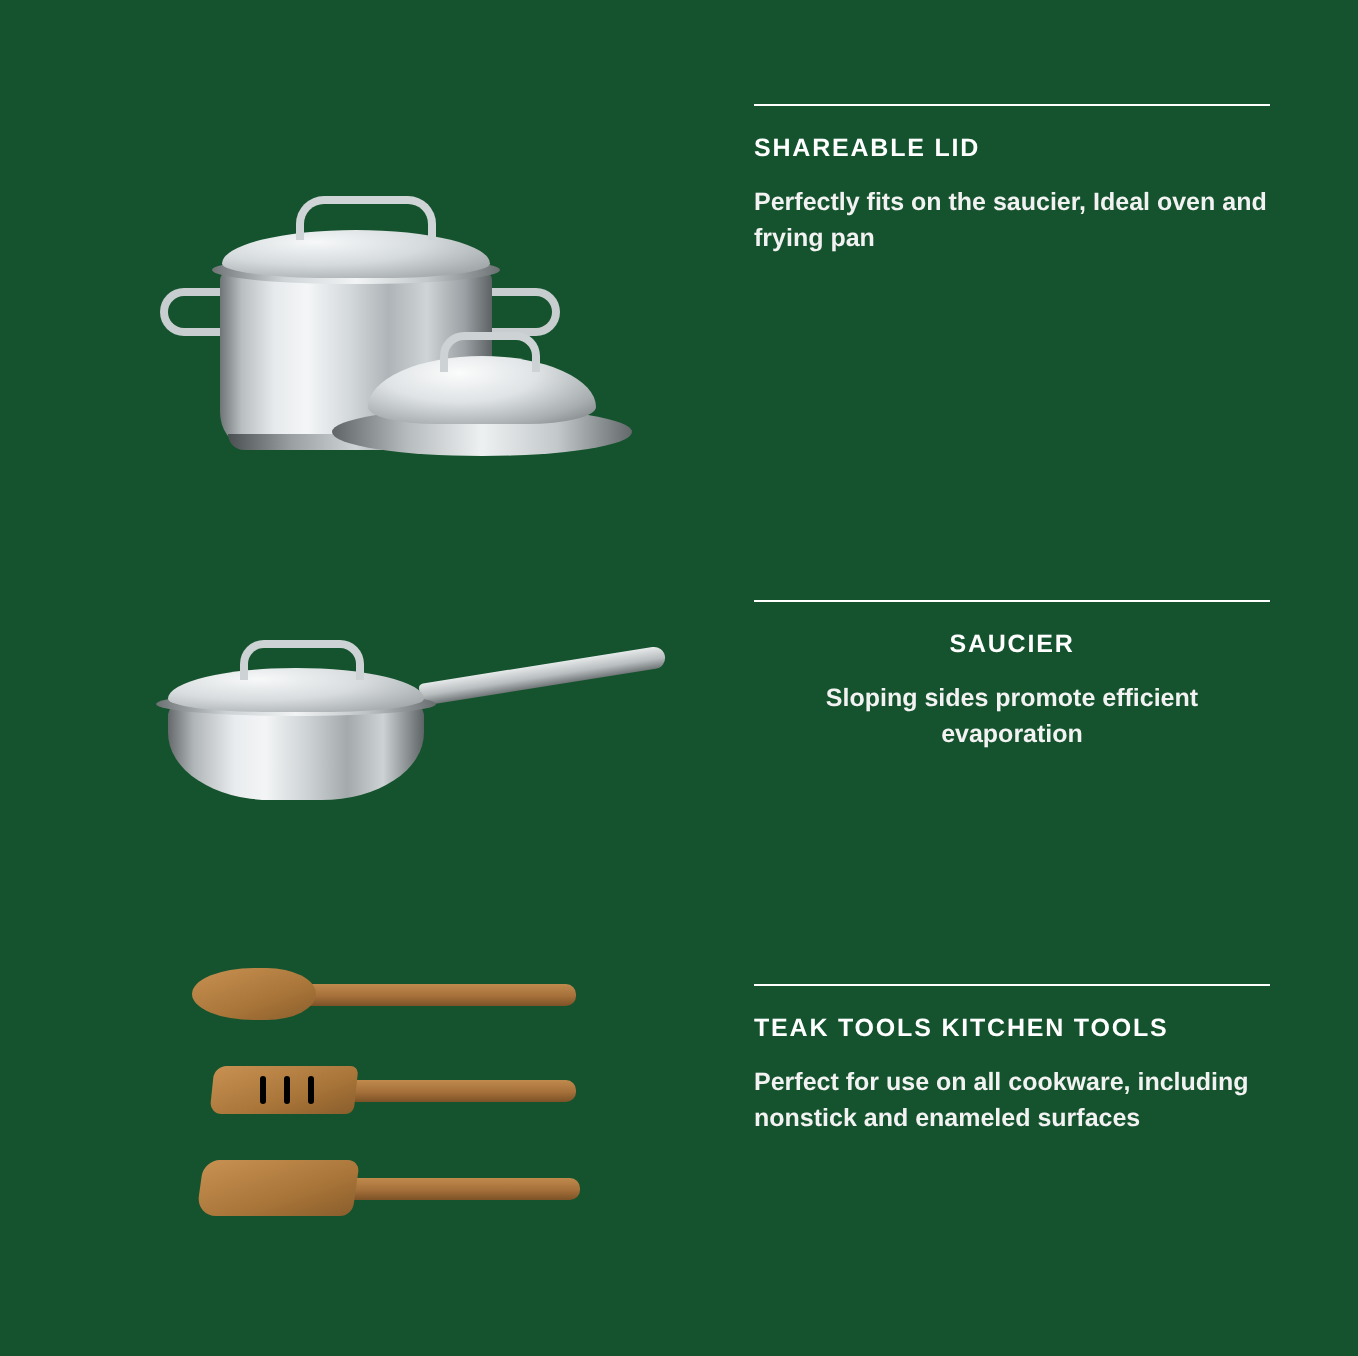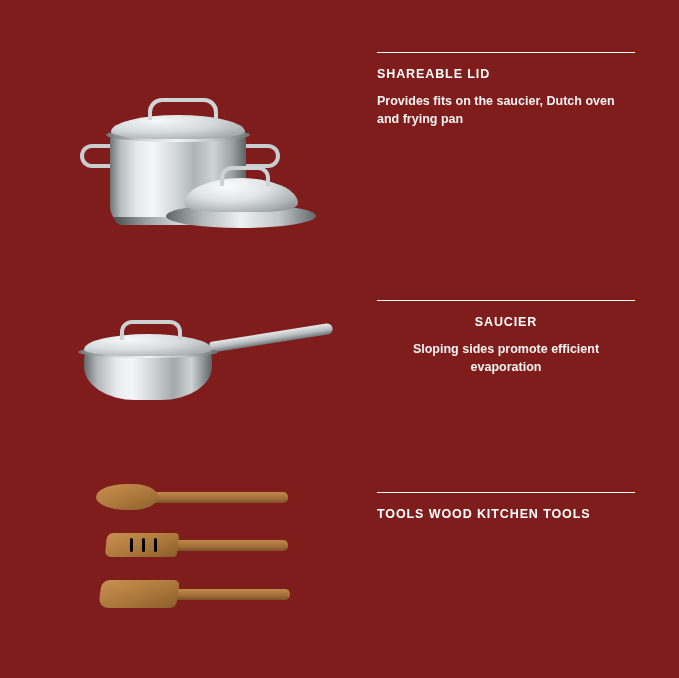--- a/index.html
+++ b/index.html
@@ -12,21 +12,21 @@
     height: 678px;
     position: relative;
     overflow: hidden;
     font-family: "Liberation Sans", sans-serif;
     color: #ffffff;
   }
 
   .page {
     position: absolute;
     inset: 0;
-    background: #7f1d1d;
+    background: #14532d;
   }
 
   
   .feature {
     position: absolute;
     left: 377px;
     width: 258px;
   }
   .feature .rule {
     height: 1px;
@@ -274,32 +274,33 @@
   #tool-turner .handle { left: 68px; top: 9px; width: 122px; }
 </style>
 </head>
 <body>
 
 <div class="page">
 
   <div class="feature" id="feature-1">
     <div class="rule"></div>
     <div class="heading">SHAREABLE LID</div>
-    <div class="body">Provides fits on the saucier, Dutch oven and frying pan</div>
+    <div class="body">Perfectly fits on the saucier, Ideal oven and frying pan</div>
   </div>
 
   <div class="feature" id="feature-2">
     <div class="rule"></div>
     <div class="heading">SAUCIER</div>
     <div class="body">Sloping sides promote efficient evaporation</div>
   </div>
 
   <div class="feature" id="feature-3">
     <div class="rule"></div>
-    <div class="heading">TOOLS WOOD KITCHEN TOOLS</div>
+    <div class="heading">TEAK TOOLS KITCHEN TOOLS</div>
+    <div class="body">Perfect for use on all cookware, including nonstick and enameled surfaces</div>
   </div>
 
   <div class="product" id="product-dutch-oven">
     <div class="pot-handle-left"></div>
     <div class="pot-handle-right"></div>
     <div class="pot-body"></div>
     <div class="pot-rim"></div>
     <div class="lid-on"></div>
     <div class="lid-on-handle"></div>
 

